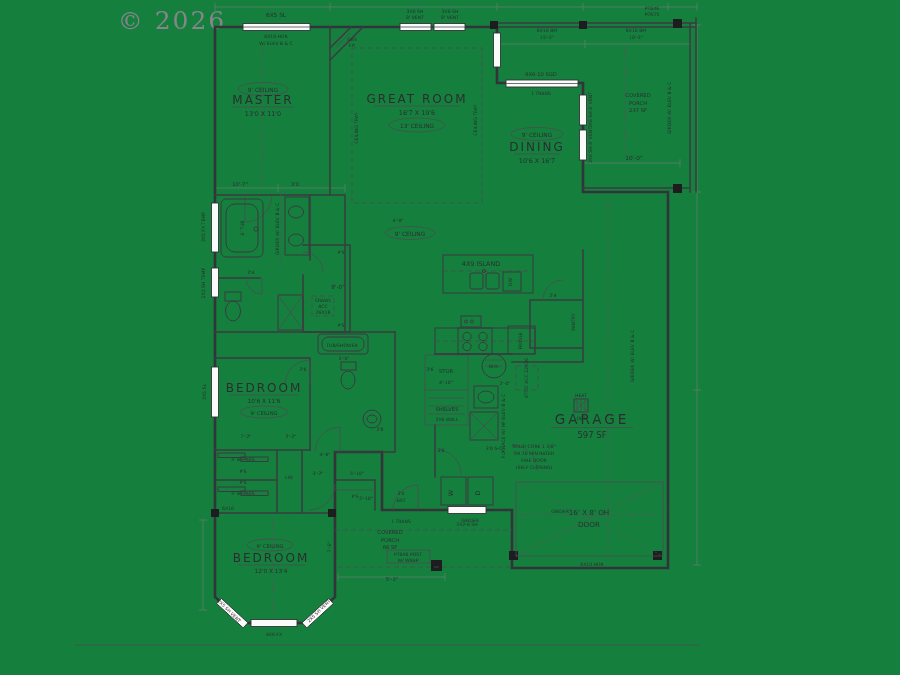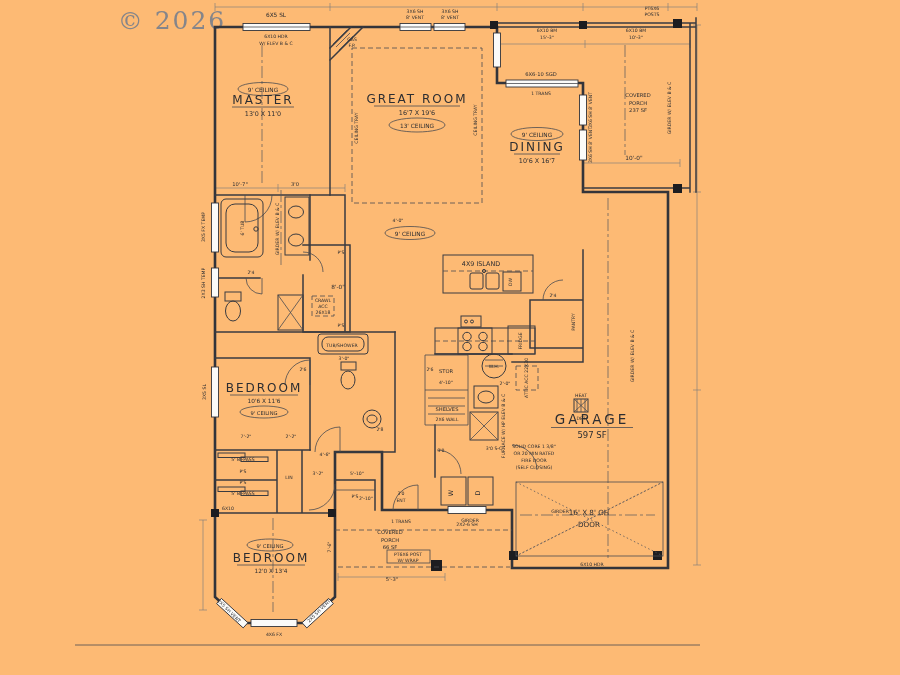--- a/index.html
+++ b/index.html
@@ -1,16 +1,16 @@
 <!DOCTYPE html>
 <html><head>
 <meta charset="utf-8">
 <style>
   html,body{margin:0;padding:0;background:#f6f5f1;}
-  #stage{position:relative;width:900px;height:675px;background:#fdba74;overflow:hidden;
+  #stage{position:relative;width:900px;height:675px;background:#15803d;overflow:hidden;
          font-family:"DejaVu Sans",sans-serif;}
   svg{position:absolute;left:0;top:0;}
   text{font-family:"DejaVu Sans",sans-serif;fill:#2c2d31;text-anchor:middle;}
   .copy{font-family:"DejaVu Serif",serif;font-size:25px;fill:#85858a;letter-spacing:2px;}
   .w2{stroke:#33343a;stroke-width:2.6;fill:none;stroke-linecap:square;}
   .w1{stroke:#3a3b40;stroke-width:1.5;fill:none;stroke-linecap:square;}
   .thin{stroke:#4a4b50;stroke-width:.8;fill:none;}
   .dim{stroke:#77787d;stroke-width:.6;fill:none;}
   .dash{stroke:#4a4b50;stroke-width:.8;fill:none;stroke-dasharray:5 3;}
   .cl{stroke:#55565c;stroke-width:.7;fill:none;stroke-dasharray:12 3 3 3;}

